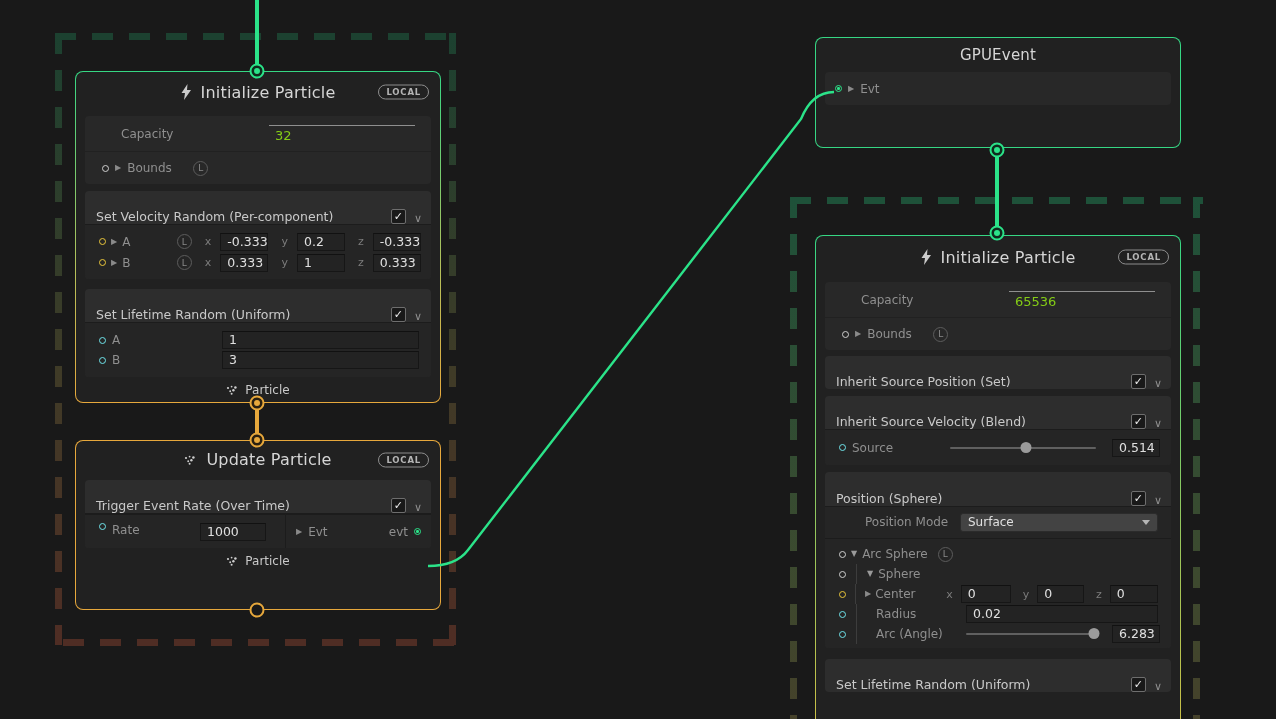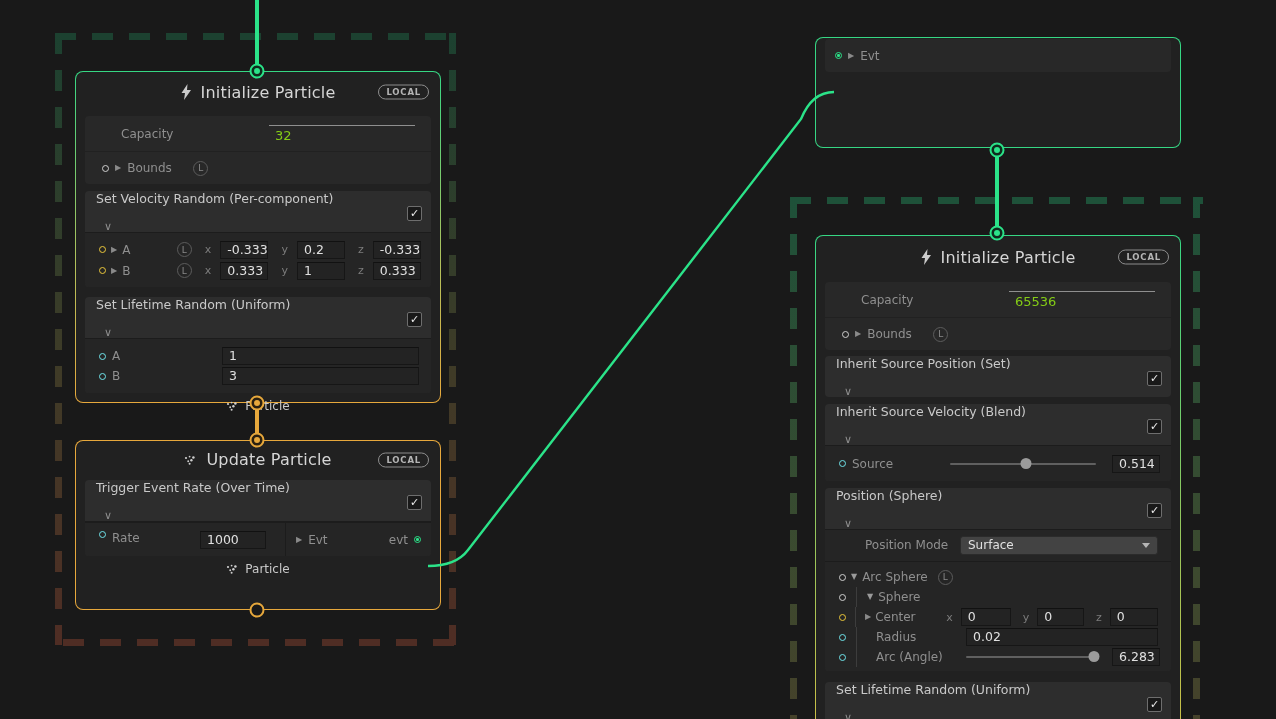--- a/index.html
+++ b/index.html
@@ -34,22 +34,22 @@
     gap:9px; color:#d6d6d6; font-size:16px; letter-spacing:0.2px; }
   .badge { position:absolute; right:11px; top:50%; transform:translateY(-50%);
     border:1.5px solid #8d8d8d; border-radius:9px; color:#b5b5b5;
     font-size:8.5px; font-weight:bold; letter-spacing:0.8px; padding:1px 7px 2px; }
 
   .section { margin:1px 9px 0; background:#282828;gap:44px; }
   .section.first { border-radius:4px 4px 0 0; margin-top:4px; }
   .section.last  { border-radius:0 0 4px 4px; }
 
   .block { margin:7px 9px 0; background:#2d2d2d; border-radius:4px; overflow:hidden; }
-  .block-header { display:flex; align-items:flex-start; min-height:33px; padding:0 9px 0 11px;
-    font-size:12.5px; color:#c9c9c9;flex-direction:column; }
+  .block-header { display:flex; align-items:flex-end; min-height:33px; padding:0 9px 0 11px;
+    font-size:12.5px; color:#c9c9c9; }
   .block-body { background:#252525; border-top:1px solid #1c1c1c; }
 
   .checkbox { width:15px; height:15px; flex:none; background:#191919; border:1px solid #6e6e6e;
     border-radius:2px; color:#ececec; font-size:11px; line-height:13px; text-align:center;
     margin-left:auto; }
   .chev { color:#8f8f8f; font-size:11px; margin-left:8px; line-height:1; }
 
   .row { display:flex; align-items:center; font-size:12px; color:#8f8f8f; }
   .srow { height:34px; padding:0 12px 0 16px; }
   .lbl { color:#8f8f8f; }
@@ -248,20 +248,23 @@
             <circle cx="7.4" cy="5.2" r="1.2"></circle>
             <circle cx="5.6" cy="8.8" r="1.0"></circle>
           </g>
         </svg>
     </span>
     <span>Particle</span>
   </div>
 </div>
 
 <div class="node bg-green" style="left:815px;top:37px;width:366px;height:111px;">
+  <div class="node-title" style="height:33px;font-size:15px;">
+    <span>GPUEvent</span>
+  </div>
   <div class="section first last row" style="height:33px;border-radius:4px;margin:1px 9px 0;padding:0 10px;gap:6px;">
     <span class="port green dot"></span>
     <span class="tri">▶</span>
     <span class="lbl">Evt</span>
   </div>
 </div>
 
 <div class="node bg-grad-gy" style="left:815px;top:235px;width:366px;height:500px;">
   <div class="node-title" style="height:42px;">
     <span class="icon">

